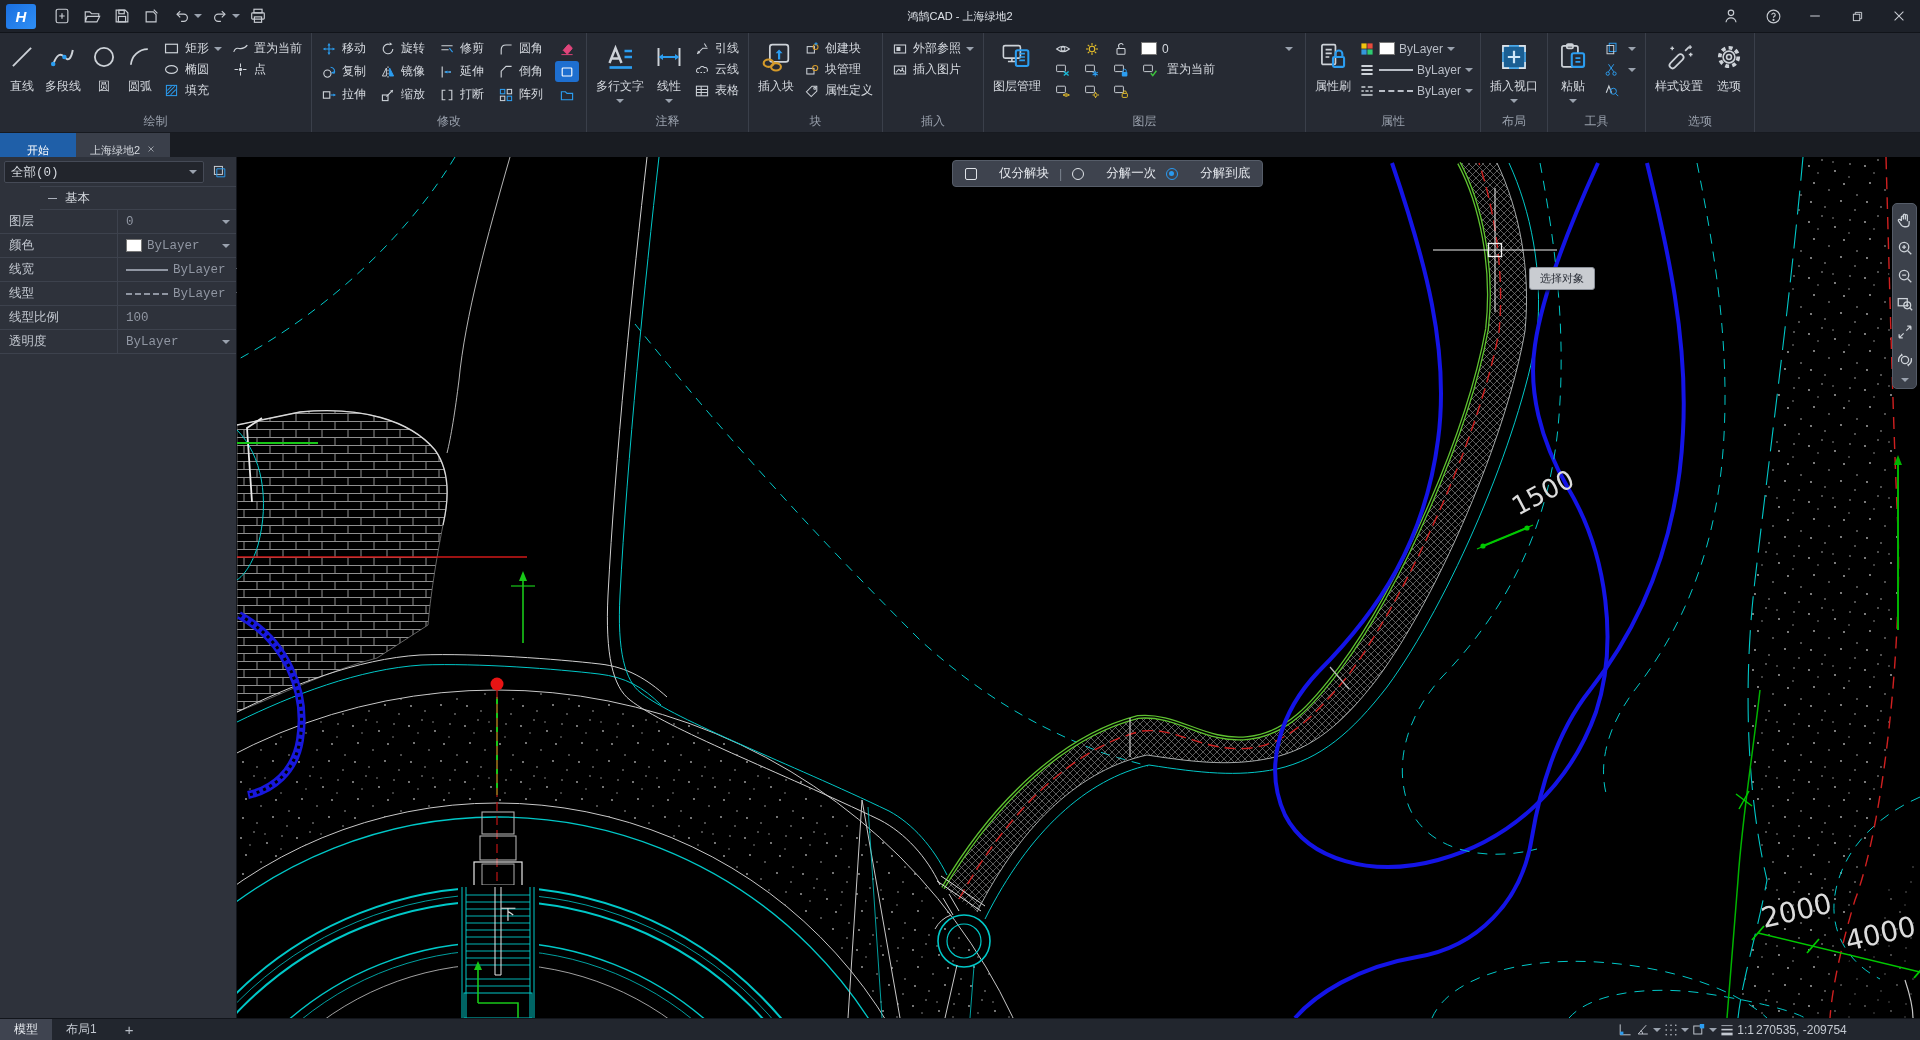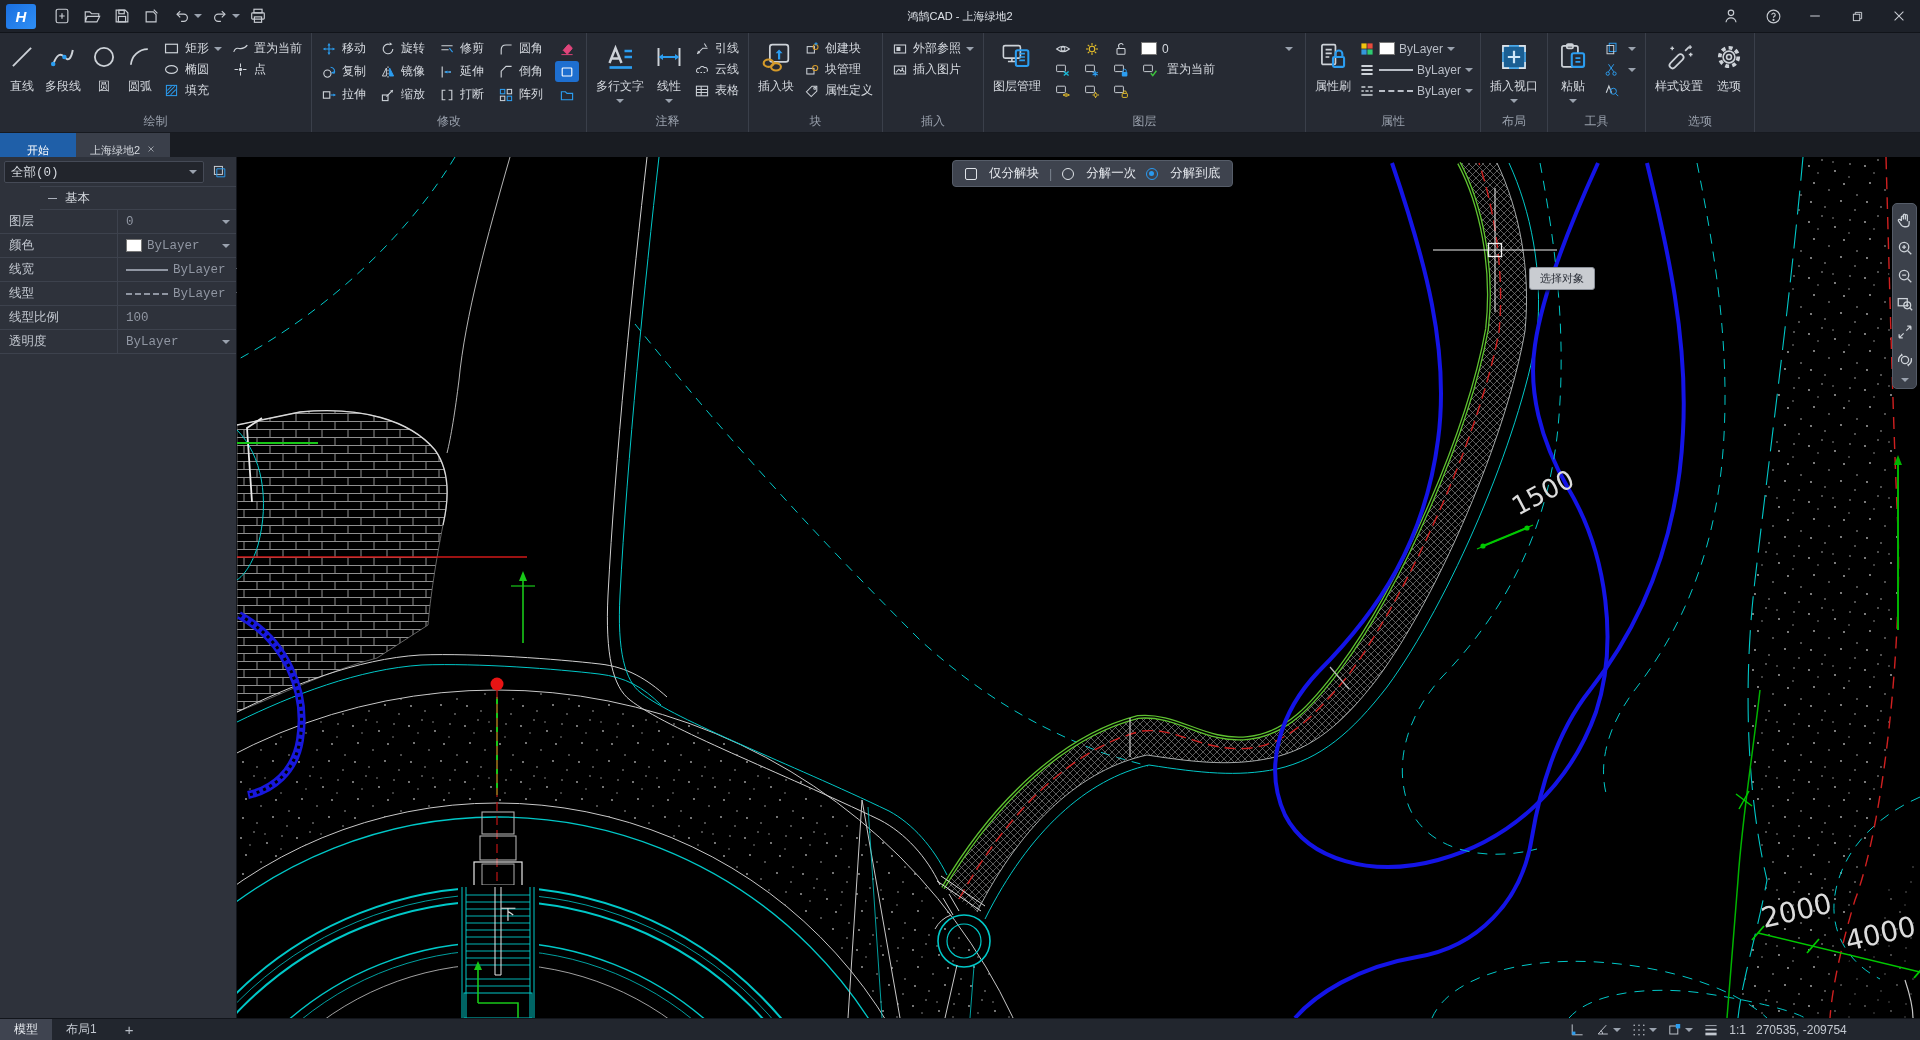--- a/index.html
+++ b/index.html
@@ -84,41 +84,41 @@
 
   
   .explodebar { position:absolute; left:715px; top:3px; height:27px; background:#3e434e;
     border:1px solid #565d69; border-radius:4px; display:flex; align-items:center; gap:10px;
     padding:0 12px; font-size:12.5px; color:#e6e9ee; }
   .chkbox { width:12px; height:12px; border:1.5px solid #dfe3e8; border-radius:2px; }
   .radio { width:12px; height:12px; border:1.5px solid #dfe3e8; border-radius:50%; }
   .radio.on { border-color:#2a9af0; position:relative; }
   .radio.on::after { content:""; position:absolute; left:2px; top:2px; width:5px; height:5px;
     border-radius:50%; background:#2a9af0; }
-  .ebar-item { display:flex; align-items:center; gap:12px; }
+  .ebar-item { display:flex; align-items:center; gap:22px; }
   .ebar-sep { color:#7a828e; }
 
   
   .tooltip { position:absolute; left:1292px; top:110px; background:#c9ccd1; border:1px solid #8a8f98;
     border-radius:3px; padding:3px 10px; font-size:11px; color:#2b2f38; box-shadow:1px 2px 3px rgba(0,0,0,.6); }
 
   
   .navbar { position:absolute; right:3px; top:46px; width:25px; background:#3c414b;
     border:1px solid #555c68; border-radius:5px; display:flex; flex-direction:column;
     align-items:center; padding:6px 0; gap:9px; }
   .navbtn { width:19px; height:19px; display:flex; align-items:center; justify-content:center; }
   .navbtn svg { stroke:#cdd2d8; fill:none; stroke-width:1.4; }
 
   
   .statusbar { height:22px; flex:0 0 22px; background:#22262e; border-top:1px solid #12151b;
     display:flex; align-items:stretch; font-size:12px; color:#c3c8d0; }
   .stab { display:flex; align-items:center; padding:0 14px; }
   .stab.active { background:#3f4450; color:#e6e9ee; }
   .stab.plus { font-size:15px; color:#b8bdc6; }
-  .sright { margin-left:auto; display:flex; align-items:center; gap:10px; padding-right:14px; }
+  .sright { margin-left:auto; display:flex; align-items:center; gap:2px; padding-right:14px; }
   .sic { display:flex; align-items:center; gap:2px; }
   .sic svg { stroke:#c3c8d0; fill:none; stroke-width:1.2; }
   .scoords { min-width:150px; text-align:left; }
 </style>
 </head>
 <body>
 
 <svg width="0" height="0" style="position:absolute">
   <defs>
     <g id="sym"></g>

